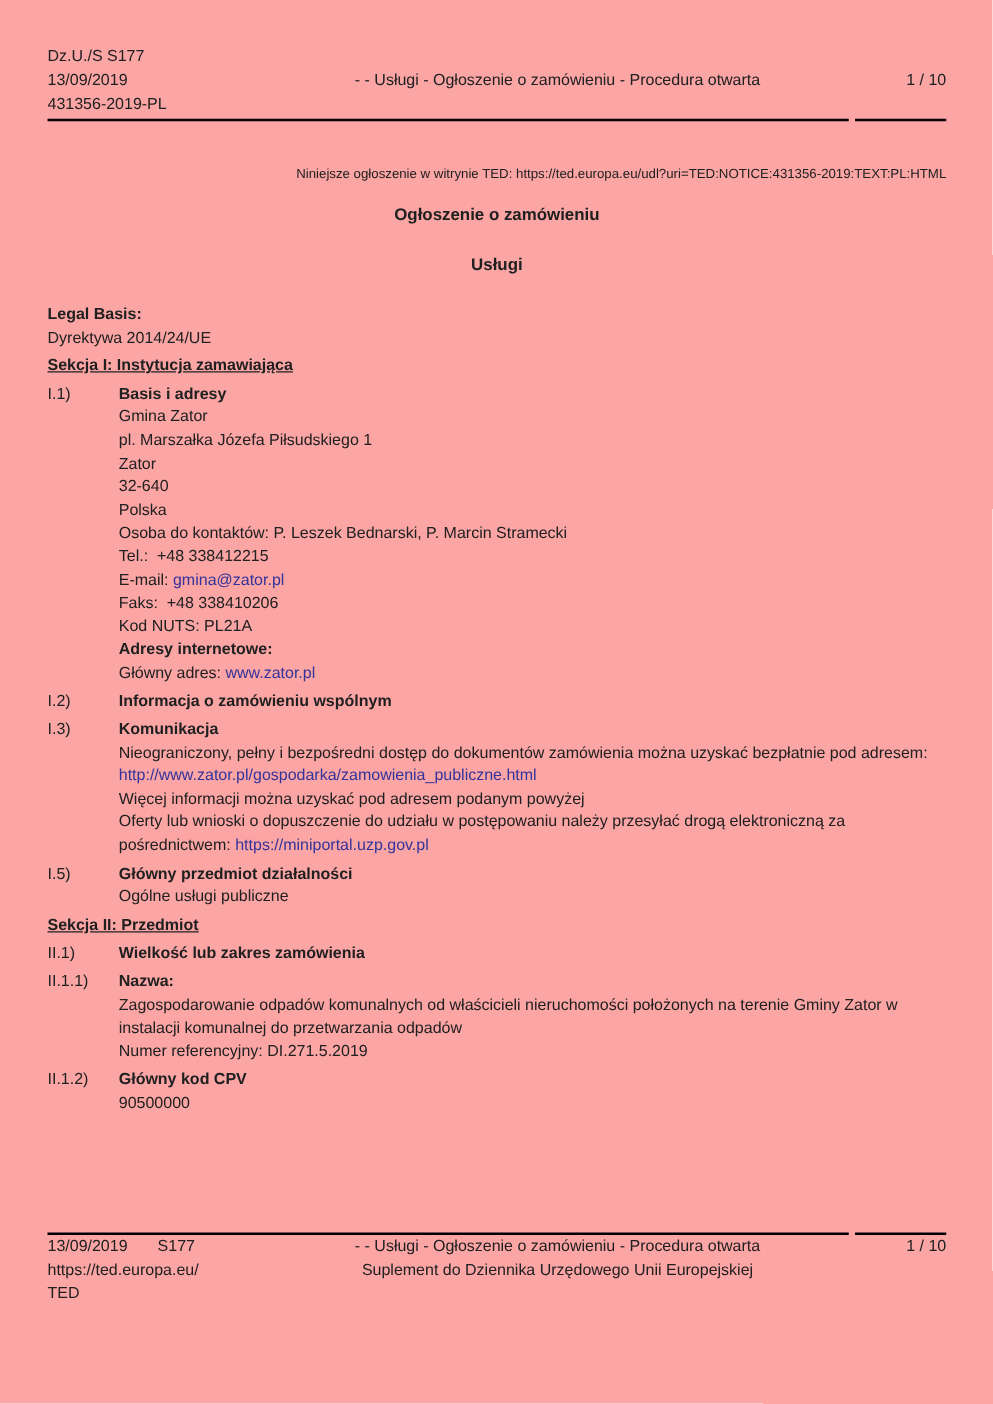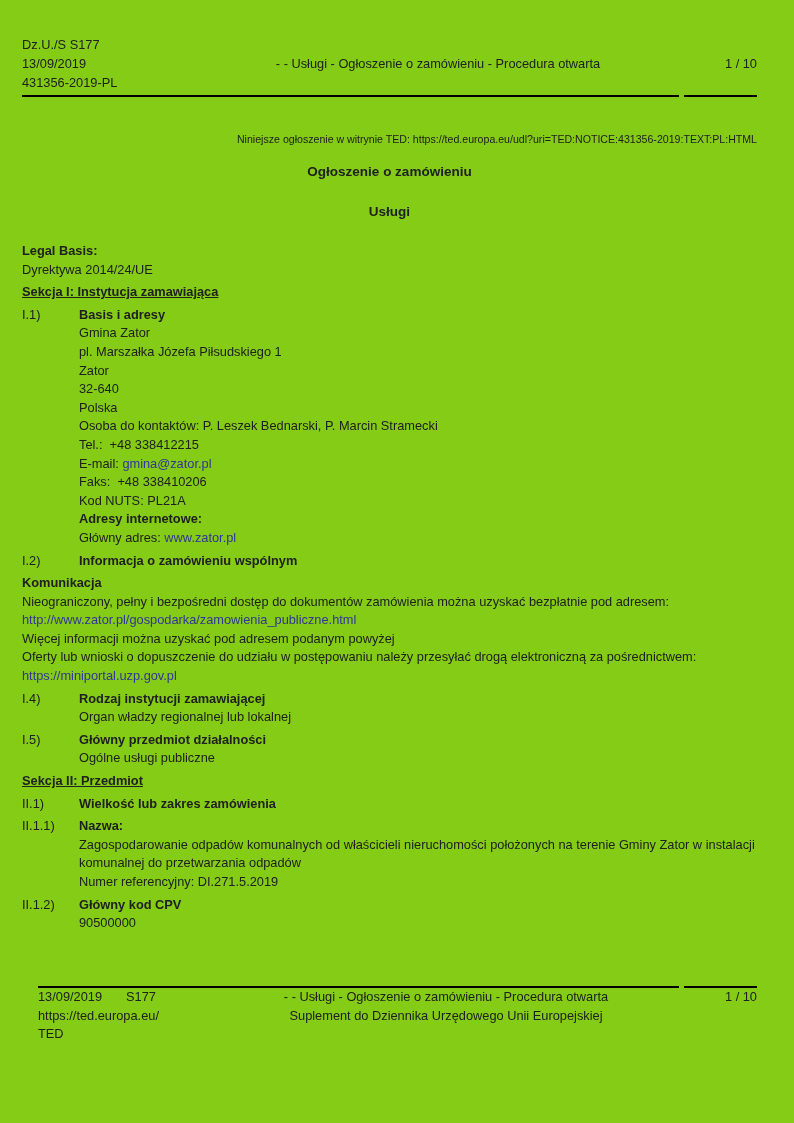--- a/index.html
+++ b/index.html
@@ -1,25 +1,25 @@
 <!DOCTYPE html>
 <html><head>
 <meta charset="utf-8">
 <style>
   * { margin:0; padding:0; box-sizing:border-box; }
   html,body { background:#ffffff; }
   .page {
     position:relative;
     width:794px; height:1123px;
     margin:0 auto;
-    background:#84cc16;
+    background:#fca5a5;
     font-family:"Liberation Sans", sans-serif;
     font-size:12.8px;
     color:#202020;
-    padding:35px 37px 0 22px;
+    padding:35px 37px 0 38px;
     overflow:hidden;
   }
   a, .link { color:#333399; text-decoration:none; cursor:pointer; }
   .pre { white-space:pre-wrap; }
 
   
   .doc-header { line-height:19px; }
   .hrow { display:flex; align-items:baseline; }
   .hrow .left  { width:170px; flex-shrink:0; }
   .hrow .mid   { flex:1; text-align:center; }
@@ -107,35 +107,29 @@
     </div>
 
     <div class="item">
       <span class="num">I.2)</span>
       <div class="content">
         <div class="title">Informacja o zamówieniu wspólnym</div>
       </div>
     </div>
 
     <div class="item">
+      <span class="num">I.3)</span>
       <div class="content">
         <div class="title">Komunikacja</div>
         <div><span>Nieograniczony, pełny i bezpośredni dostęp do dokumentów zamówienia można uzyskać bezpłatnie pod adresem: </span><a class="link">http://www.zator.pl/gospodarka/zamowienia_publiczne.html</a></div>
         <div>Więcej informacji można uzyskać pod adresem podanym powyżej</div>
         <div><span>Oferty lub wnioski o dopuszczenie do udziału w postępowaniu należy przesyłać drogą elektroniczną za pośrednictwem: </span><a class="link">https://miniportal.uzp.gov.pl</a></div>
       </div>
     </div>
 
-    <div class="item">
-      <span class="num">I.4)</span>
-      <div class="content">
-        <div class="title">Rodzaj instytucji zamawiającej</div>
-        <div>Organ władzy regionalnej lub lokalnej</div>
-      </div>
-    </div>
 
     <div class="item">
       <span class="num">I.5)</span>
       <div class="content">
         <div class="title">Główny przedmiot działalności</div>
         <div>Ogólne usługi publiczne</div>
       </div>
     </div>
 
     <div class="sec-heading">Sekcja II: Przedmiot</div>

